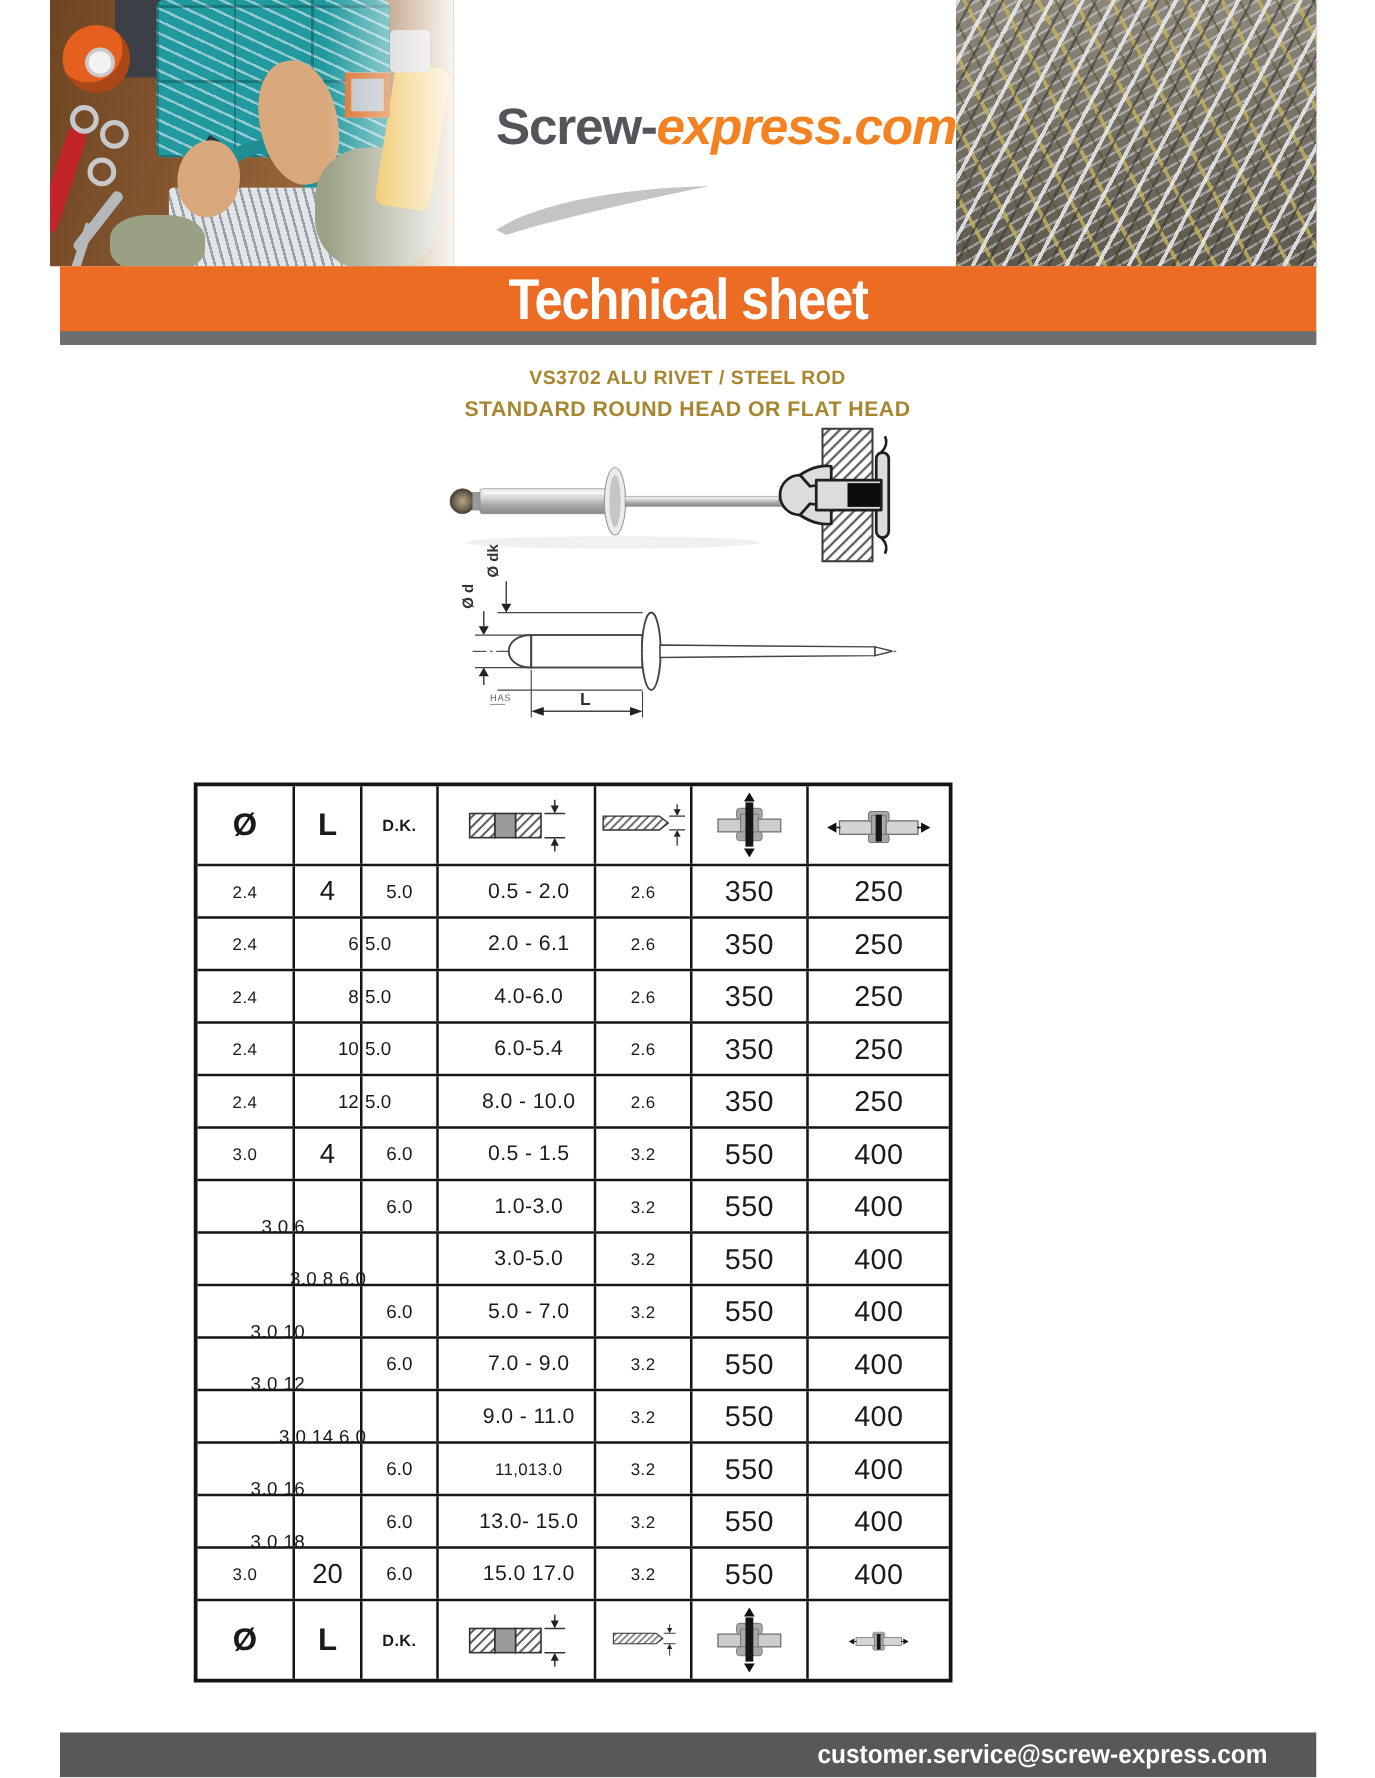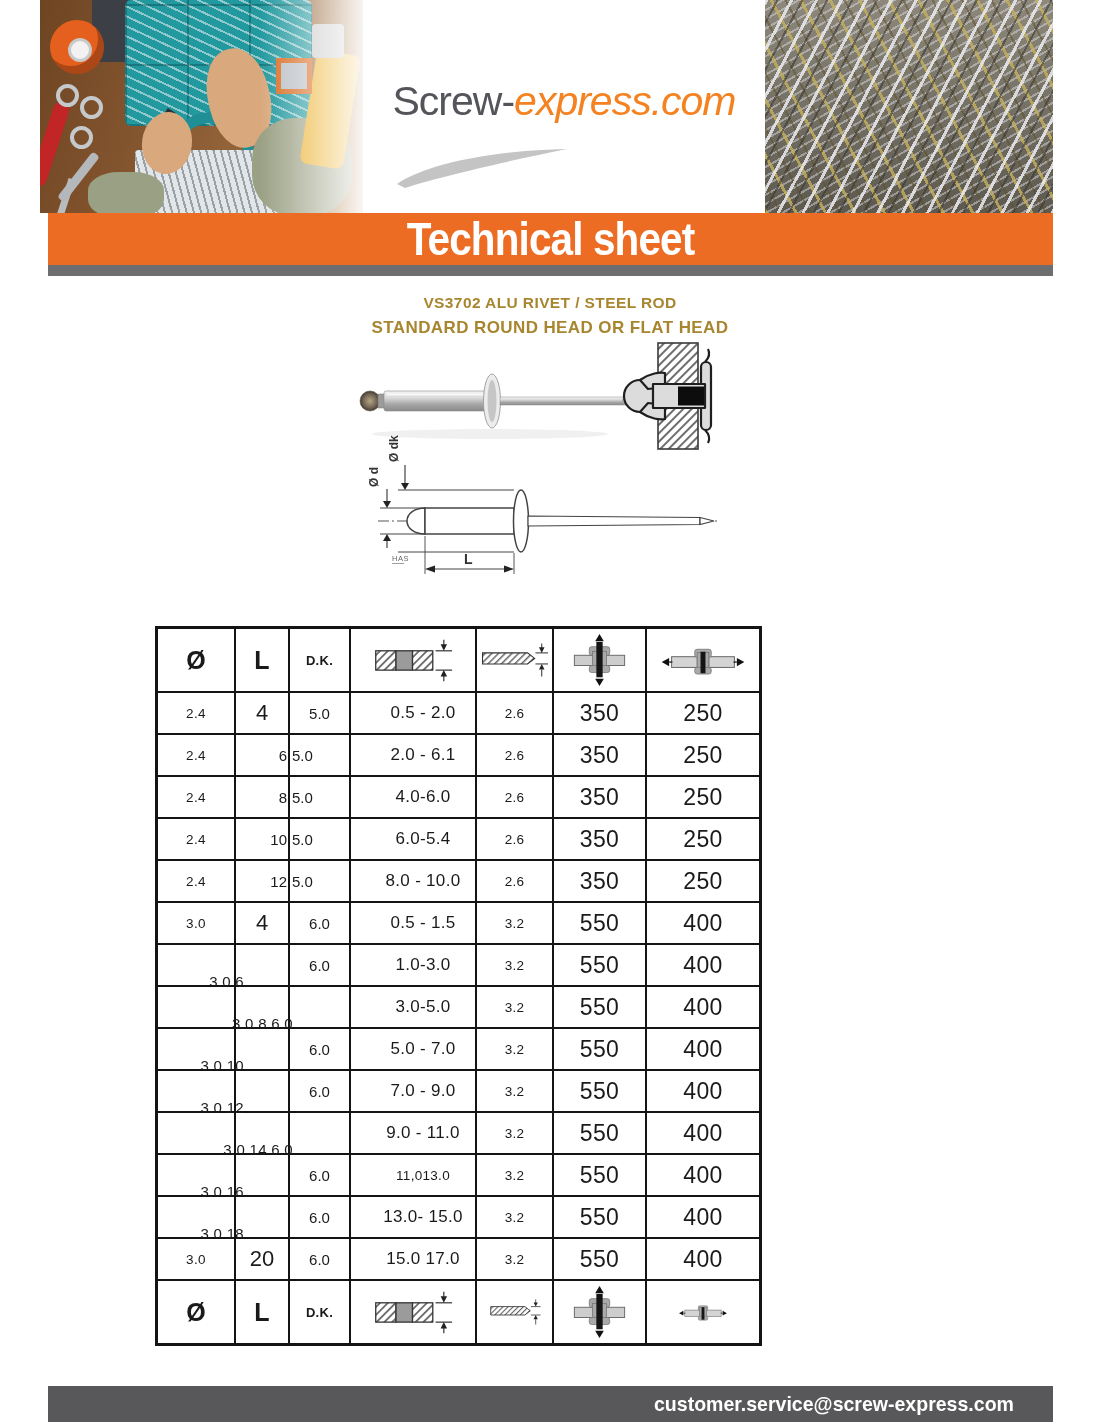--- a/index.html
+++ b/index.html
@@ -40,21 +40,21 @@
   .pl-sleeve-r{left:212px;top:118px;width:100px;height:98px;border-radius:42%;background:#9aa083;}
   .pl-sleeve-l{left:48px;top:172px;width:76px;height:46px;border-radius:40%;background:#9aa083;}
   .pl-drill{left:268px;top:52px;width:44px;height:115px;background:#ecb22e;border-radius:8px;transform:rotate(9deg);}
   .pl-drill-top{left:272px;top:24px;width:32px;height:34px;background:#c7c7c7;border-radius:4px;}
   .pl-minibox{left:236px;top:58px;width:36px;height:36px;background:#d96a1f;
     box-shadow:inset 0 0 0 5px #d96a1f, inset 0 0 0 18px #b9bfc4;}
   .pl-fade{left:0;top:0;width:100%;height:100%;background:linear-gradient(to right,transparent 68%,rgba(255,255,255,.92));}
 
   
   .logo-wrap{position:absolute;left:363px;top:0;width:402px;height:213px;background:#fff;}
-  .logo-text{position:absolute;left:0;top:78px;width:100%;text-align:center;font-size:41px;font-weight:normal;letter-spacing:-1px;white-space:nowrap;}
+  .logo-text{position:absolute;left:0;top:78px;width:100%;text-align:right;font-size:41px;font-weight:bold;letter-spacing:-1px;white-space:nowrap;}
   .logo-gray{color:#54555a;}
   .logo-orange{color:#f58220;font-style:italic;}
   .logo-swoosh{position:absolute;left:28px;top:146px;}
 
   
   .banner{position:absolute;left:48px;top:213px;width:1005px;height:61px;background:#ed6c23;}
   .banner-title{width:100%;text-align:center;color:#fff;font-size:46px;font-weight:bold;line-height:52px;
                 transform:scaleX(.88);letter-spacing:-1px;}
   .gray-strip{position:absolute;left:48px;top:265px;width:1005px;height:11px;background:#6e6e70;}
 

